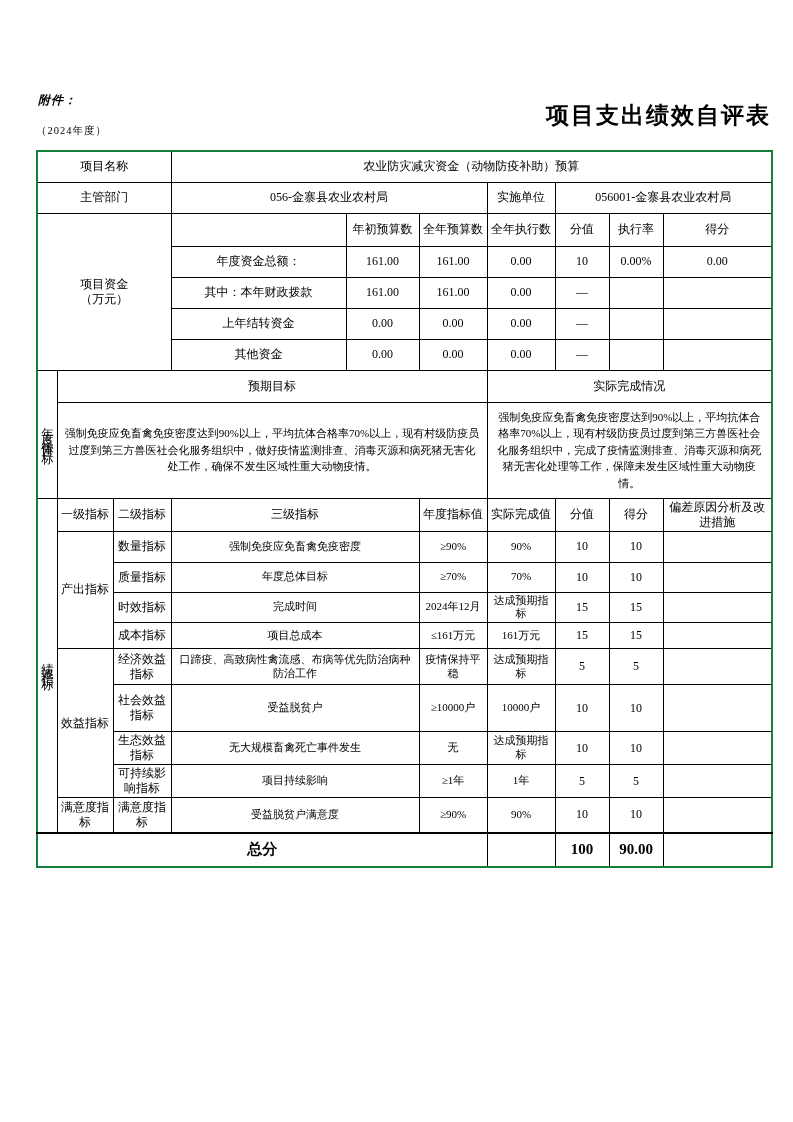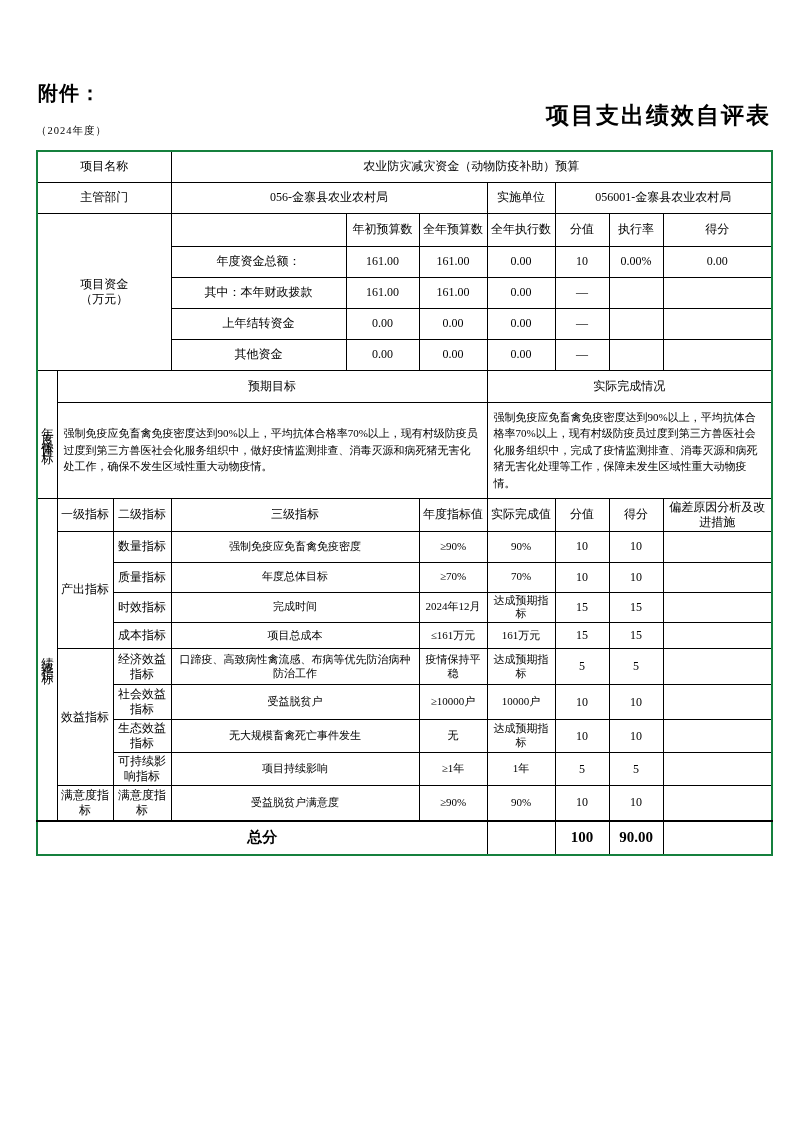--- a/index.html
+++ b/index.html
@@ -1,38 +1,38 @@
 <!DOCTYPE html>
 <html><head>
 <meta charset="utf-8">
 <style>
   html,body{margin:0;padding:0;}
   body{
     width:793px;height:1122px;background:#ffffff;position:relative;
     font-family:"Liberation Serif","DejaVu Serif",serif;color:#000;
     -webkit-font-smoothing:antialiased;
   }
-  .attachment{position:absolute;left:38px;top:80px;font-size:20px;font-weight:600;letter-spacing:1px;}
+  .attachment{position:absolute;left:38px;top:92px;font-size:12px;font-weight:600;letter-spacing:1px;font-style:italic;}
   .title{position:absolute;left:36px;top:100px;width:735px;text-align:right;font-size:23px;font-weight:700;letter-spacing:2px;}
   .subtitle{position:absolute;left:36px;top:124px;width:735px;font-size:10.5px;letter-spacing:1px;}
 
   table.form{
     position:absolute;left:36px;top:150px;width:735px;
     border-collapse:collapse;table-layout:fixed;
     border:2px solid #15803d;
   }
   td{
     border:1px solid #000;
     font-size:12px;line-height:1.25;
     text-align:center;vertical-align:middle;
     padding:1px 3px;overflow:hidden;word-break:break-all;
   }
   td.left{text-align:center;}
   td.sm{font-size:11px;}
-  td.goal{font-size:11px;line-height:1.5;text-align:left;padding:2px 6px;}
+  td.goal{font-size:11px;line-height:1.5;text-align:center;padding:2px 6px;}
   .vtext{
     display:inline-block;writing-mode:vertical-lr;text-orientation:upright;
     letter-spacing:5px;line-height:1;font-size:12.5px;
   }
   tr.row-total td{border-top:2px solid #000;font-weight:700;font-size:15px;margin-left:24px;}
   td.num{font-size:12px;}
 </style>
 </head>
 <body>
 
@@ -189,21 +189,21 @@
   <tr style="height:36px">
     <td rowspan="4">效益指标</td>
     <td>经济效益指标</td>
     <td colspan="2" class="left sm">口蹄疫、高致病性禽流感、布病等优先防治病种防治工作</td>
     <td class="sm">疫情保持平稳</td>
     <td class="sm">达成预期指标</td>
     <td>5</td>
     <td>5</td>
     <td class="sm"></td>
   </tr>
-  <tr style="height:35px">
+  <tr style="height:47px">
     <td>社会效益指标</td>
     <td colspan="2" class="left sm">受益脱贫户</td>
     <td class="sm">≥10000户</td>
     <td class="sm">10000户</td>
     <td>10</td>
     <td>10</td>
     <td class="sm"></td>
   </tr>
   <tr style="height:29px">
     <td>生态效益指标</td>

